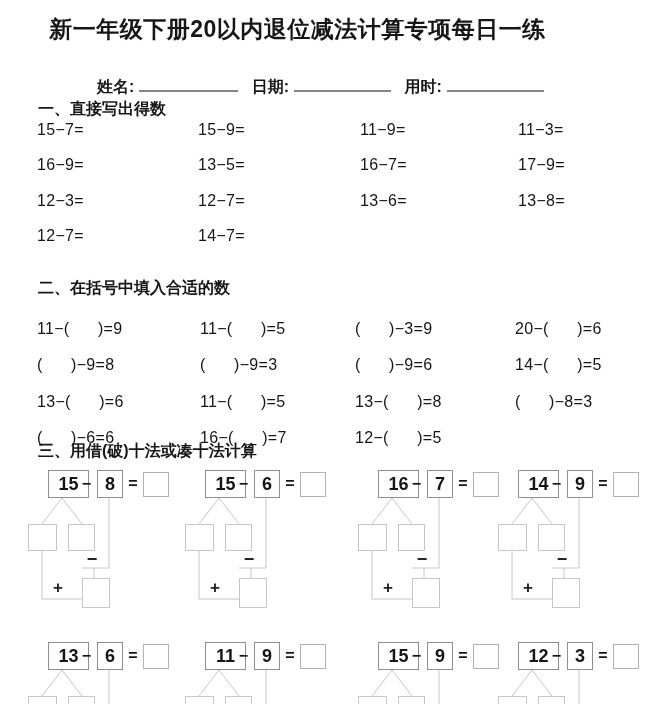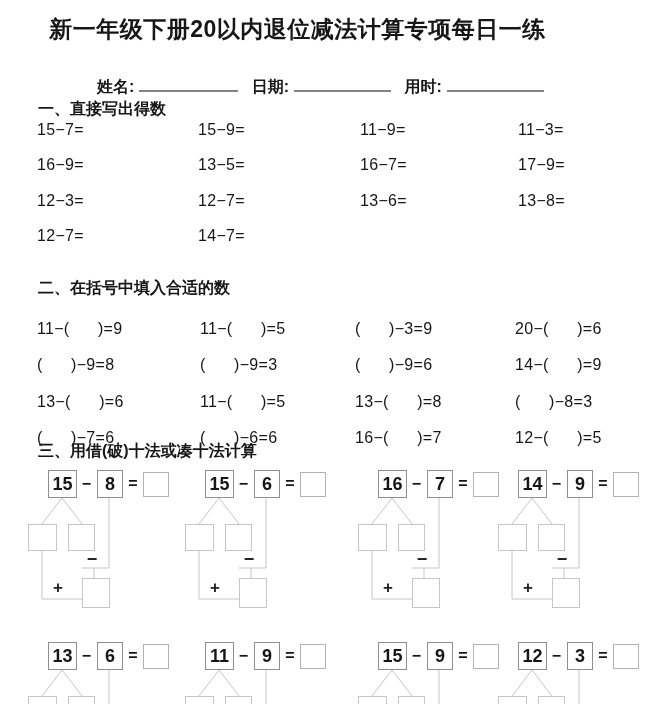--- a/index.html
+++ b/index.html
@@ -26,21 +26,21 @@
   .nb-row.r1{top:470px;}
   .nb-row.r2{top:642px;}
   .nb-cell{position:absolute;top:0;width:150px;height:145px;}
   .nb-cell:nth-child(1){left:0;}
   .nb-cell:nth-child(2){left:157px;}
   .nb-cell:nth-child(3){left:330px;}
   .nb-cell:nth-child(4){left:470px;}
   .nb-svg{position:absolute;left:0;top:0;}
   .nb-box{position:absolute;background:#fff;box-sizing:border-box;}
   .nb-num{border:1px solid #8f8f8f;font-size:18px;font-weight:700;text-align:center;line-height:27px;}
-  .nb-minuend{left:20px;top:0;width:29px;height:28px;}
+  .nb-minuend{left:20px;top:0;width:41px;height:28px;}
   .nb-subtrahend{left:69px;top:0;width:26px;height:28px;}
   .nb-op{position:absolute;top:0;line-height:28px;font-size:16px;font-weight:700;text-align:center;}
   .nb-op-minus{left:49px;width:19px;}
   .nb-op-eq{left:96px;width:18px;}
   .nb-answer{left:115px;top:2px;width:26px;height:25px;border:1px solid #b2b2b2;}
   .nb-split{top:54px;height:27px;border:1px solid #c6c6c6;}
   .nb-split-left{left:0;width:29px;}
   .nb-split-right{left:40px;width:27px;}
   .nb-bottom{left:54px;top:108px;width:28px;height:30px;border:1px solid #c6c6c6;}
   .nb-sign{position:absolute;font-weight:700;text-align:center;color:#222;}
@@ -102,31 +102,30 @@
   <span class="prob">(      )−3=9</span>
 
   <span class="prob">20−(      )=6</span>
 
   <span class="prob">(      )−9=8</span>
 
   <span class="prob">(      )−9=3</span>
 
   <span class="prob">(      )−9=6</span>
 
-  <span class="prob">14−(      )=9</span>
+  <span class="prob">14−(      )=5</span>
 
   <span class="prob">13−(      )=6</span>
 
   <span class="prob">11−(      )=5</span>
 
   <span class="prob">13−(      )=8</span>
 
   <span class="prob">(      )−8=3</span>
 
-  <span class="prob">(      )−7=6</span>
 
   <span class="prob">(      )−6=6</span>
 
   <span class="prob">16−(      )=7</span>
 
   <span class="prob">12−(      )=5</span>
 </div>
 
   <div class="sec-heading s3">三、用借(破)十法或凑十法计算</div>
   <div class="nb-row r1">

